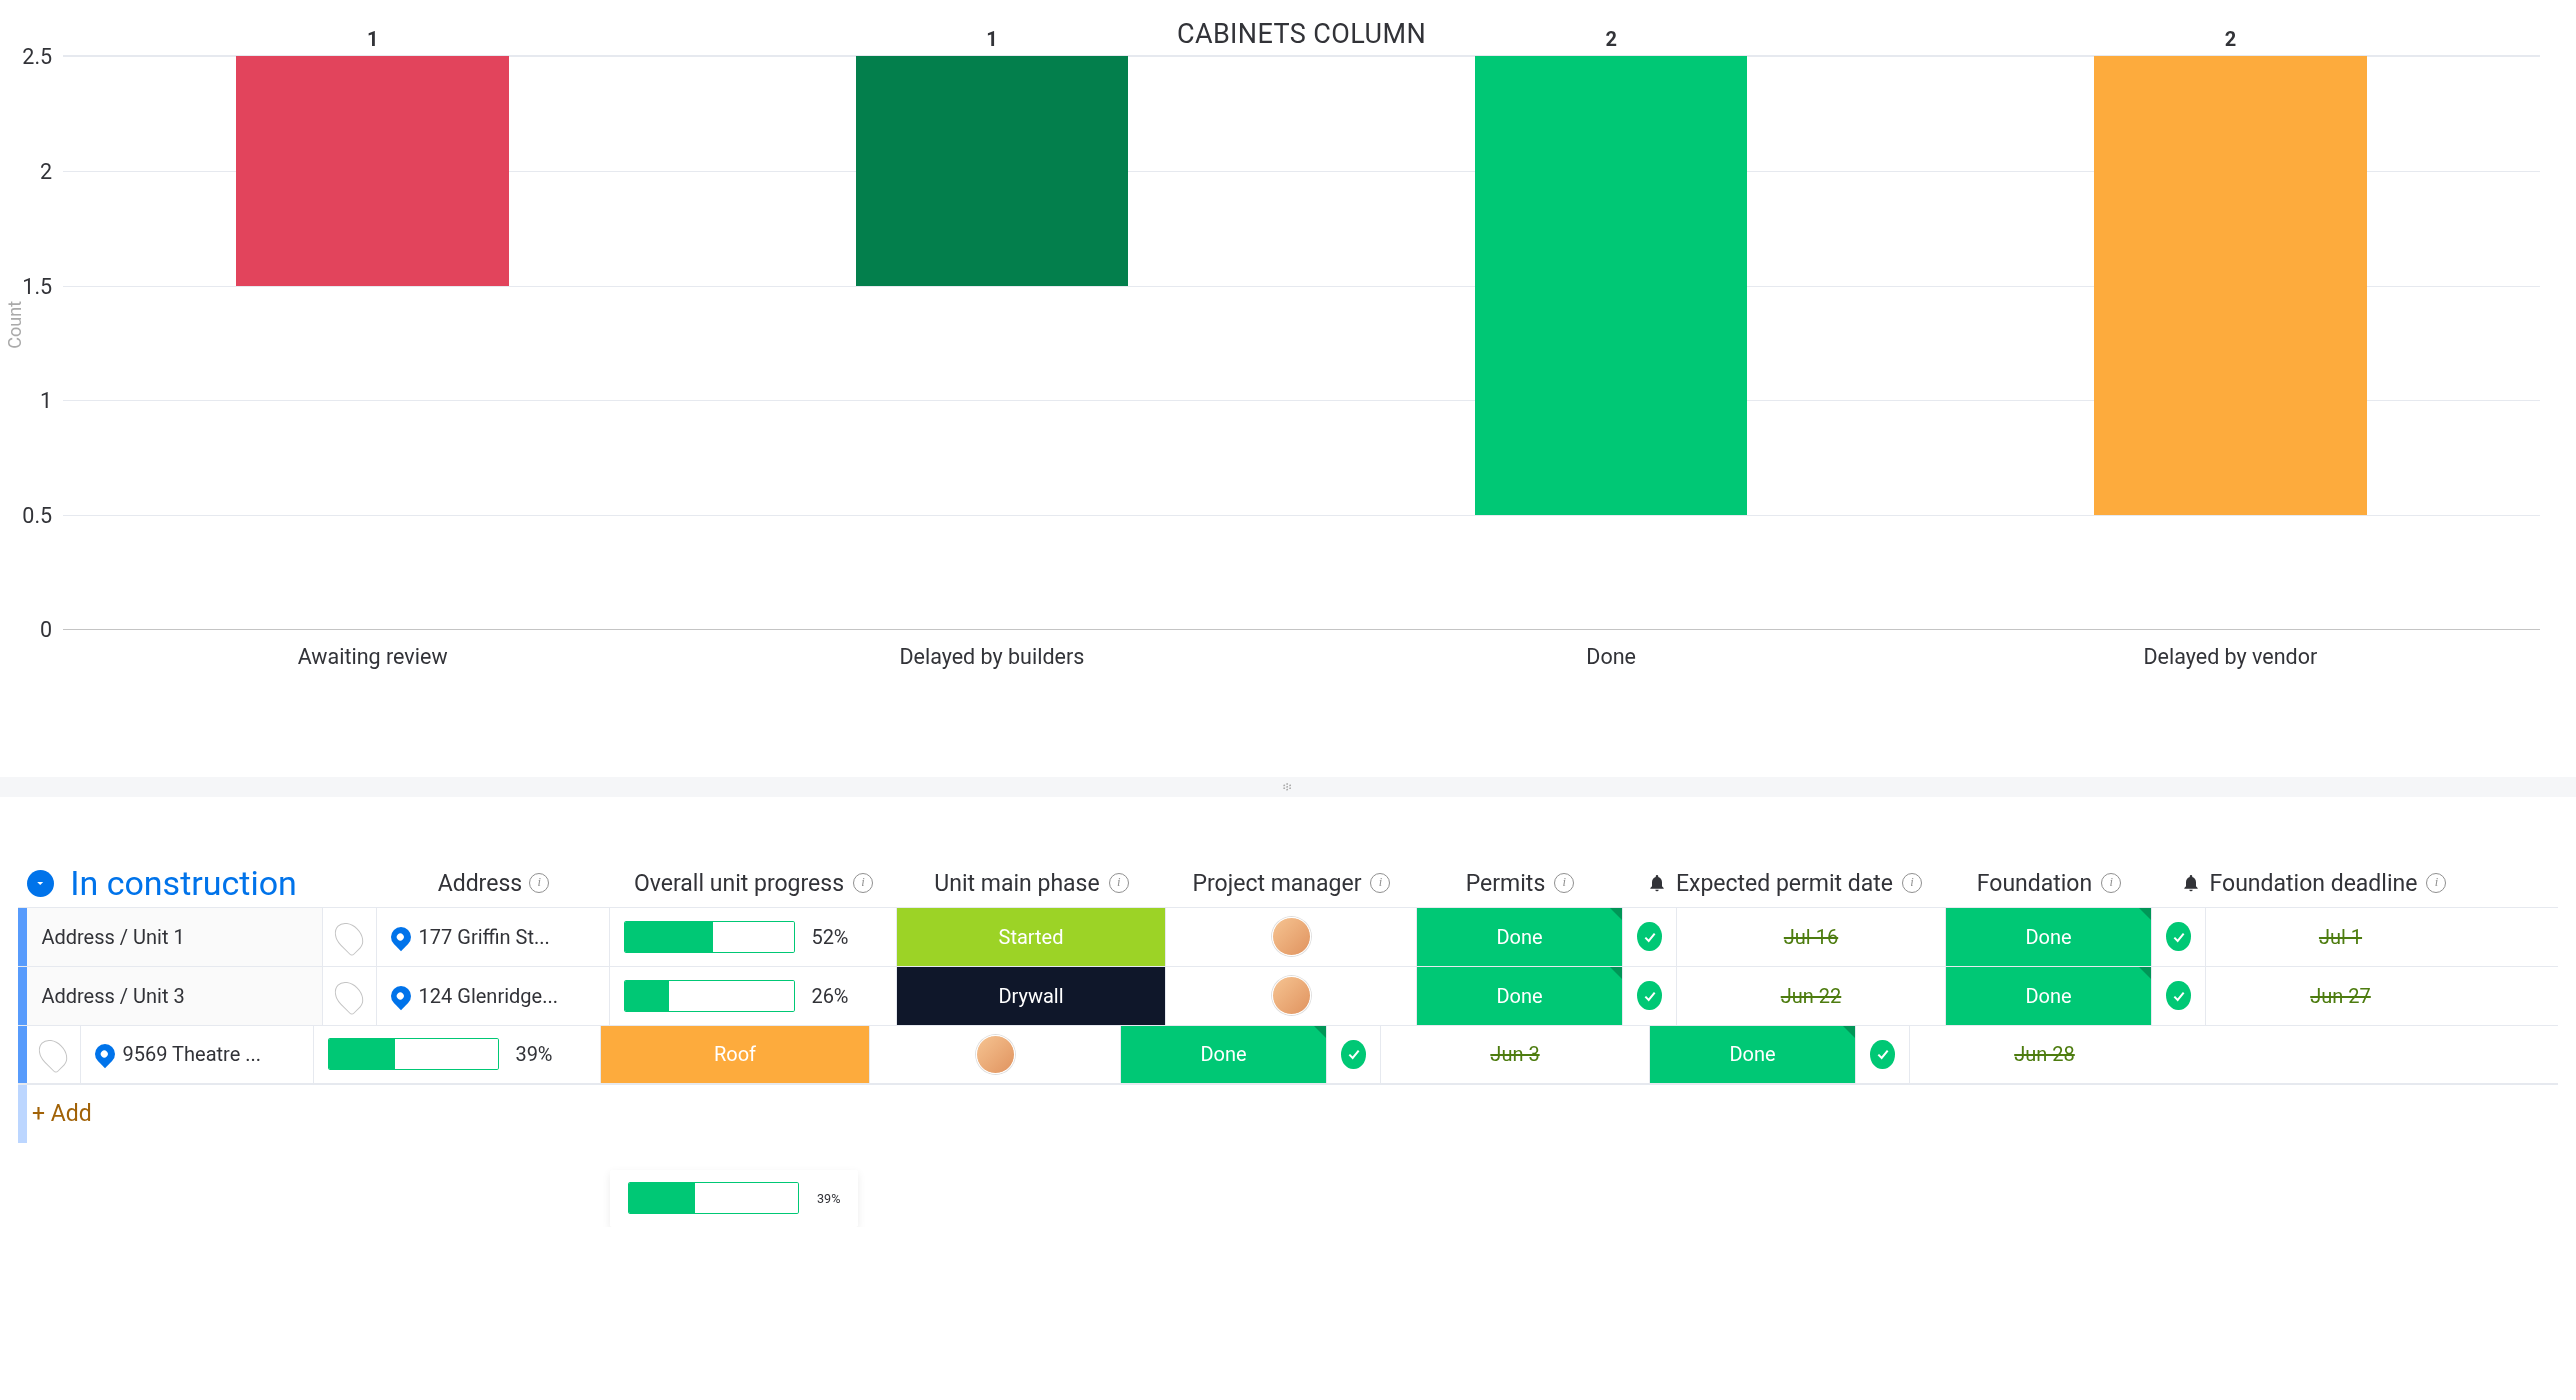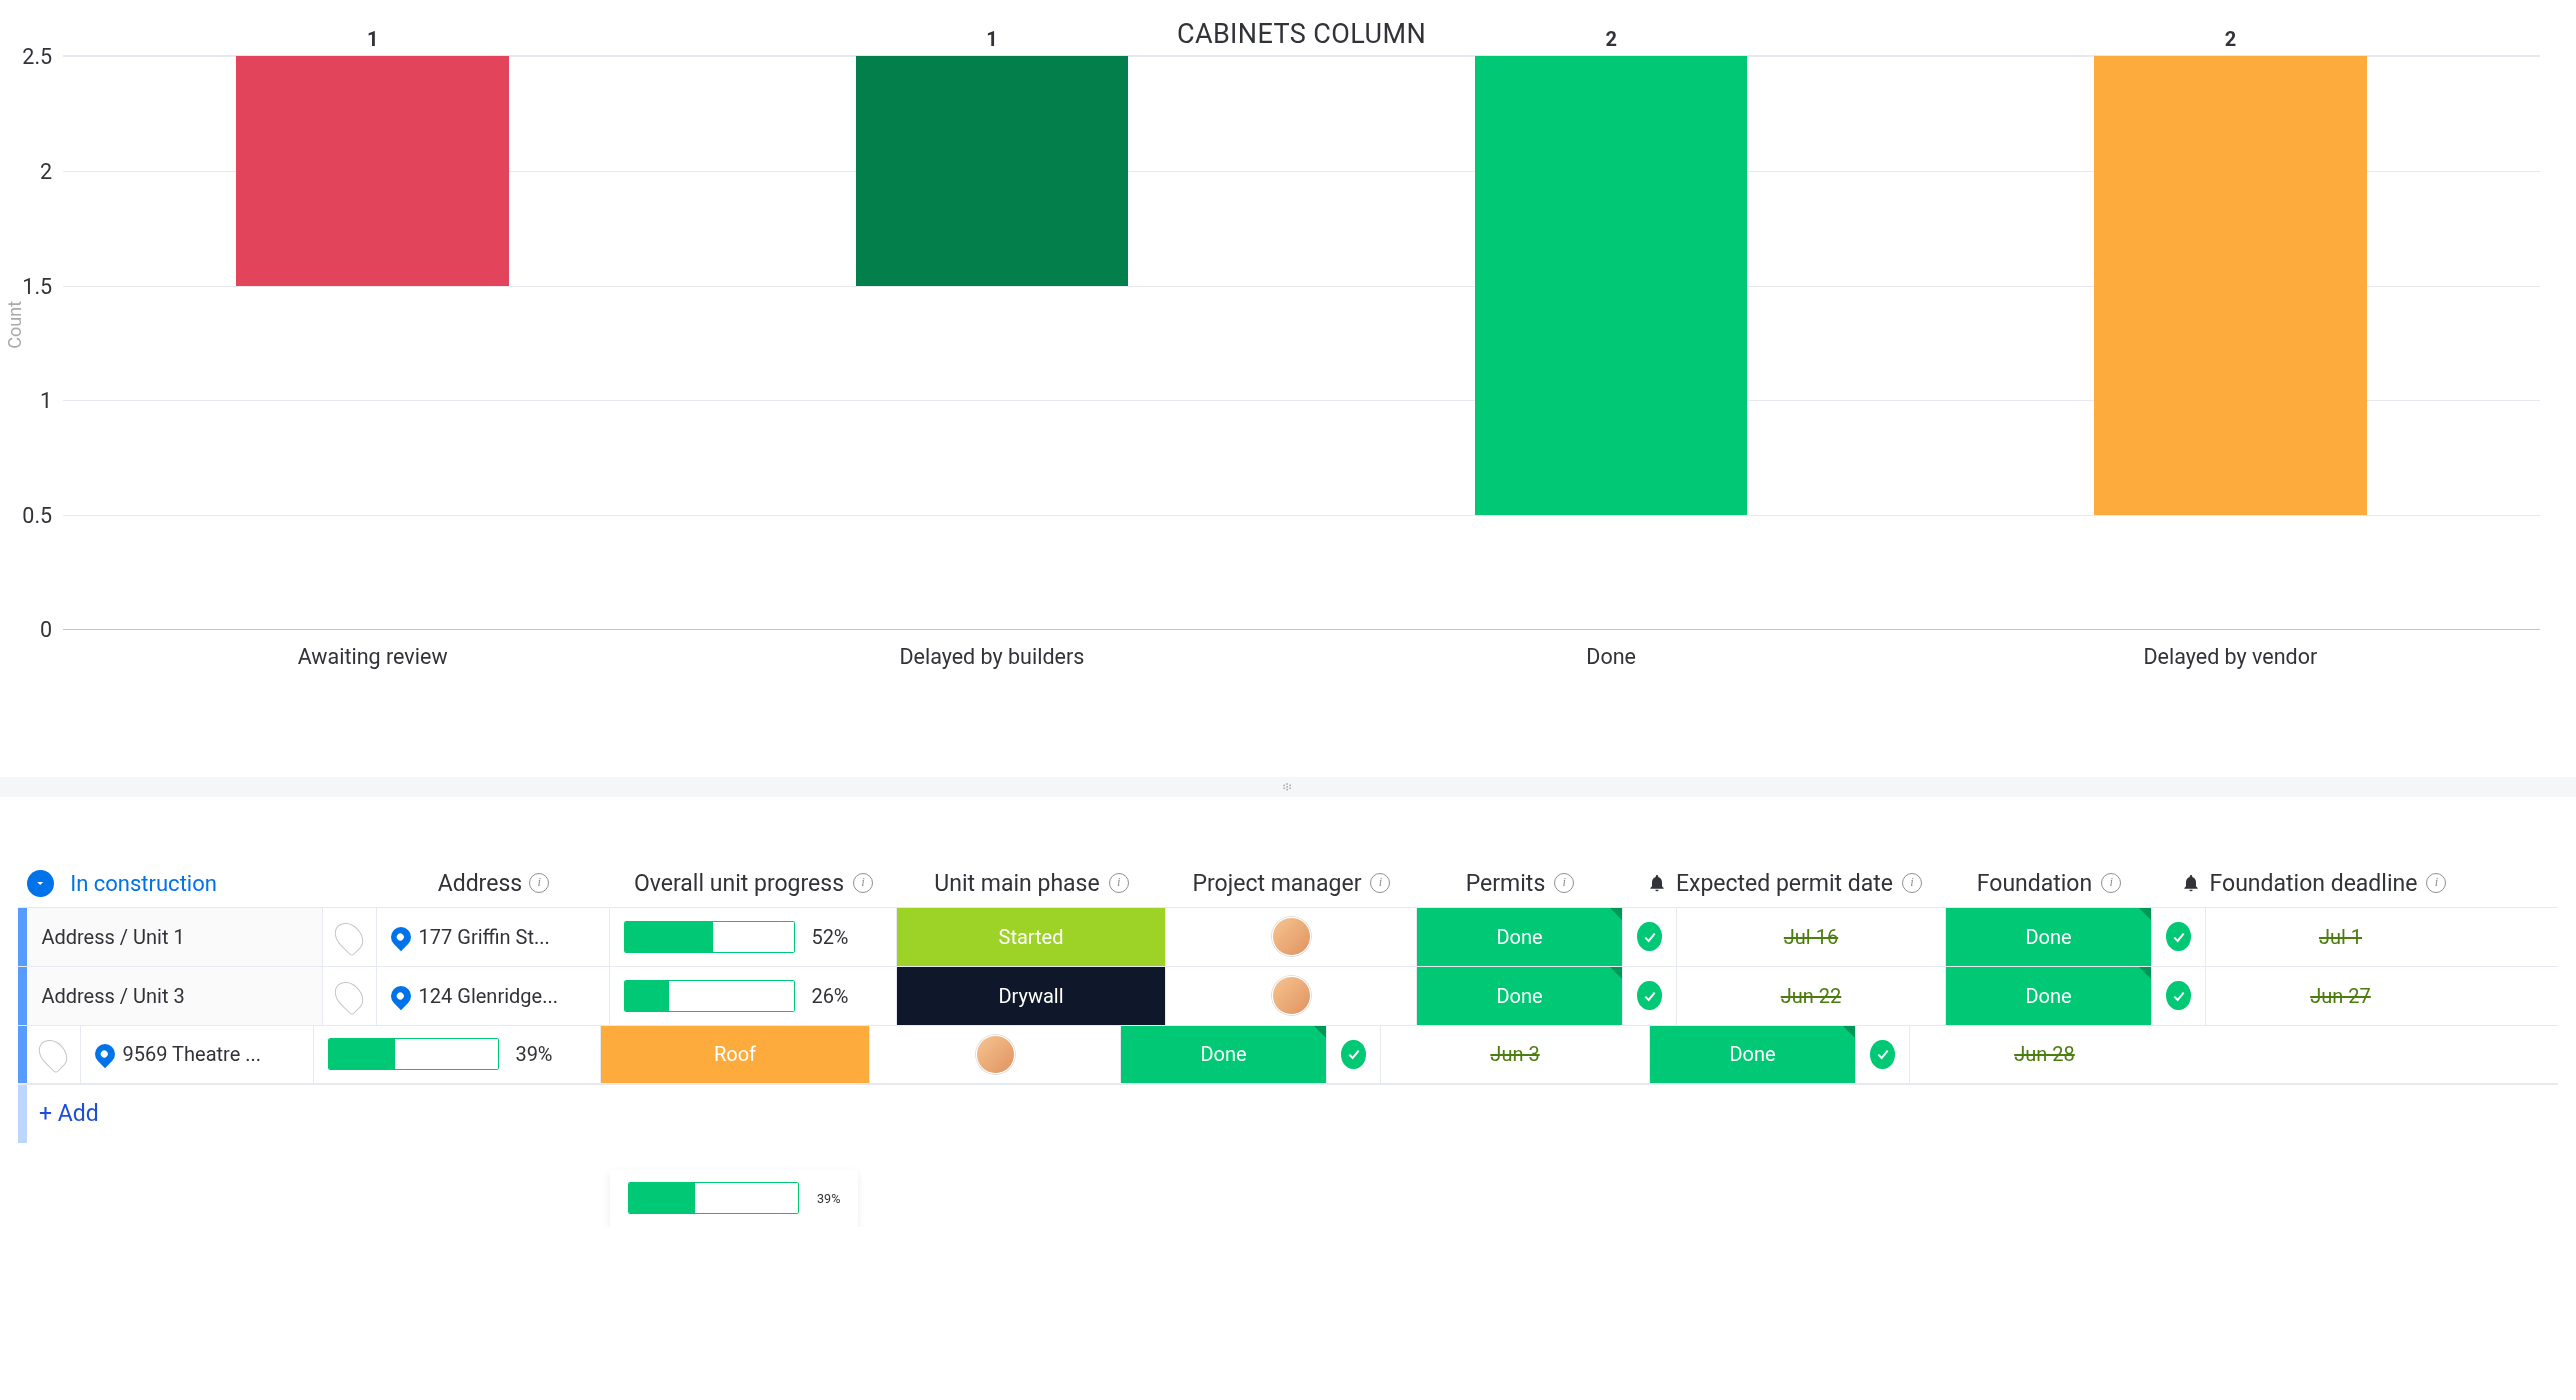--- a/index.html
+++ b/index.html
@@ -18,21 +18,21 @@
 .bar-value { position: absolute; bottom: 100%; left: 0; right: 0; text-align: center; font-weight: 700; font-size: 20px; padding-bottom: 5.4px; }
 .x-labels { display: flex; margin-top: 9px; }
 .x-label { flex: 1; text-align: center; font-size: 21.5px; color: #323338; padding-top: 5.4px; }
 
 
 .pane-divider { height: 20px; background: #f5f6f8; margin: 99px 0 63px 0; display:flex; align-items:center; justify-content:center; color:#aaa; letter-spacing:1.8px; font-size:12.6px; }
 
 
 .group { padding: 0 18px; }
 .group-toggle { width: 27px; height: 27px; border-radius: 50%; background: #0073ea; color: white; font-size: 14.4px; display:flex; align-items:center; justify-content:center; cursor:pointer; }
-.group-title { color: #0073ea; font-size: 22px; font-weight: 400; margin-left: 12.6px; }
+.group-title { color: #0073ea; font-size: 34px; font-weight: 400; margin-left: 12.6px; }
 
 .row { display: flex; align-items: stretch; height: 59px; border-top: 0.9px solid #e6e9ef; }
 .row:last-child { border-bottom: 0.9px solid #e6e9ef; }
 .left-bar { width: 9px; background: #579bfc; }
 .left-bar.faded { background: #bcd6ff; }
 .cell { border-right: 0.9px solid #e6e9ef; display:flex; align-items:center; padding: 0 14.4px; font-size: 20px; color: #323338; white-space: nowrap; overflow:hidden; text-overflow: ellipsis; }
 .header-cell { font-size: 23px; color: #323338; justify-content:center; gap:9px; font-weight:400; }
 .header-row { display: flex; align-items: stretch; height: 47px; }
 .header-row .cell { border-right: none; }
 
@@ -58,21 +58,21 @@
 
 .chat-icon { width:32px; height:32px; border:1.8px solid #c4c4c4; border-radius:50% 50% 50% 3.6px; transform: rotate(-45deg); }
 .loc-pin { width:20px; height:20px; border-radius:50% 50% 50% 0; background:#0073ea; transform: rotate(-45deg); position:relative; }
 .loc-pin::after { content:''; position:absolute; width:7.2px; height:7.2px; background:#fff; border-radius:50%; top:6.3px; left:6.3px; }
 .info-icon { width:20px; height:20px; border:1.8px solid #909090; border-radius:50%; font-family: Georgia, serif; font-style: italic; font-size:12.6px; line-height:16px; text-align:center; color:#909090; }
 .bell-icon { width:20px; height:20px; }
 .avatar { width:39px; height:39px; border-radius:50%; border:1.8px solid #fff; background: linear-gradient(135deg, #f6c492, #e0935f); box-shadow:0 0 0 0.9px #ddd; }
 .check-circle { width:29px; height:29px; border-radius:50%; background:#00c875; display:flex; align-items:center; justify-content:center; }
 .check-circle svg { width:16px; height:16px; }
 
-.add-row { color:#1d4ed8; font-size:23px; padding-left: 12px; cursor:pointer; }
+.add-row { color:#a16207; font-size:23px; padding-left: 5px; cursor:pointer; }
 </style>
 </head>
 <body>
 
 <div class="chart-wrap">
   <div class="chart-title">CABINETS COLUMN</div>
   <div style="position:relative;">
     <div class="axis-title">Count</div>
     <div class="chart-area" id="chart-area">
         <div class="gridline" style="top: 100%; border-top-color: rgb(196, 196, 196);"></div>

